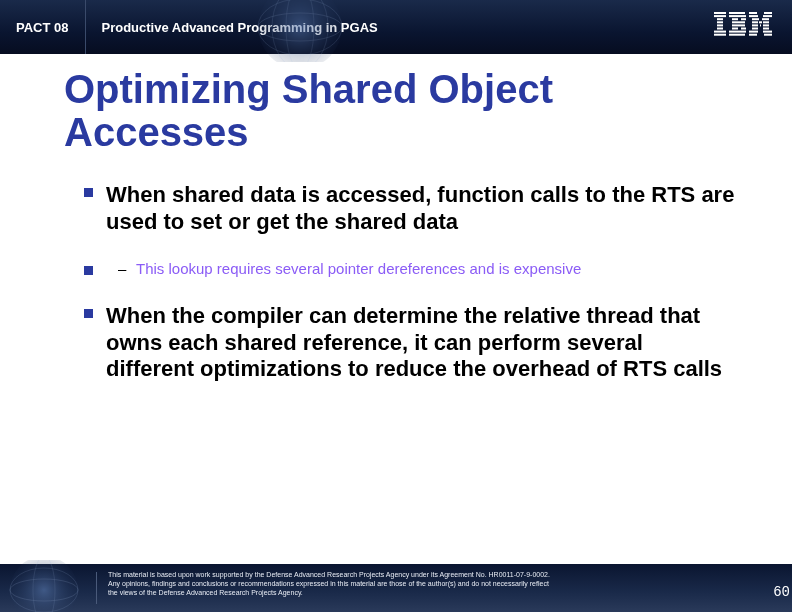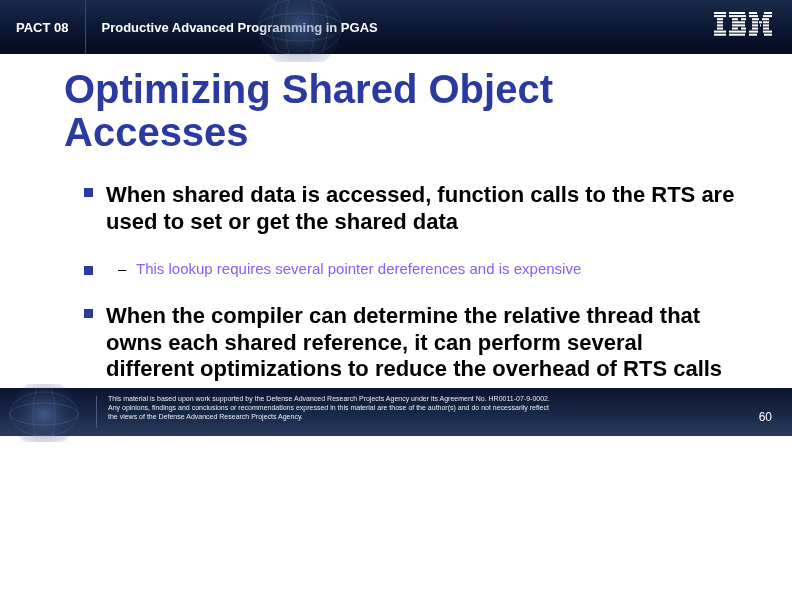--- a/index.html
+++ b/index.html
@@ -1,35 +1,35 @@
 <!DOCTYPE html>
 <html><head>
 <meta charset="utf-8">
 <style>
   * { margin: 0; padding: 0; box-sizing: border-box; }
   html, body { width: 792px; height: 612px; font-family: Arial, Helvetica, sans-serif; background: #fff; overflow: hidden; }
-  .slide { position: relative; width: 792px; height: 436px; }
+  .slide { position: relative; width: 792px; height: 612px; }
   .header { position: relative; height: 54px; background: linear-gradient(to bottom, #1a2a4a 0%, #0a1530 60%, #060c20 100%); color: #fff; display: flex; align-items: center; }
   .header-globe { position: absolute; top: -8px; left: 240px; width: 120px; height: 70px; pointer-events: none; opacity: 0.55; }
   .header-left { font-size: 13px; font-weight: bold; padding: 0 16px; height: 100%; display: flex; align-items: center; border-right: 1px solid #3a4a6a; }
   .header-title { font-size: 13px; font-weight: bold; padding-left: 16px; }
   .ibm-logo { position: absolute; right: 20px; top: 12px; }
   .body { padding: 14px 56px 0 56px; margin-left: 8px; }
   .title { font-size: 40px; font-weight: bold; color: #2a3aa0; line-height: 1.08; margin-bottom: 28px; }
   .bullets { list-style: none; }
   .bullets > li { position: relative; padding-left: 42px; font-size: 22px; font-weight: bold; color: #000; line-height: 1.22; margin-bottom: 24px; }
   .bullets > li::before { content: ""; position: absolute; left: 20px; top: 6px; width: 9px; height: 9px; background: #2a3aa0; }
   .sub { list-style: none; margin-top: 10px; }
   .sub > li { position: relative; padding-left: 30px; font-size: 15px; font-weight: normal; color: #8b5cf6; line-height: 1.25; }
   .sub > li::before { content: "–"; position: absolute; left: 12px; top: 0; color: #000; }
   .footer { position: absolute; bottom: 0; left: 0; right: 0; height: 48px; background: linear-gradient(to bottom, #0a1530 0%, #1a2a4a 60%, #2a3a5a 100%); color: #fff; display: flex; align-items: center; }
   .footer-globe { position: absolute; left: -4px; bottom: -6px; width: 100px; height: 58px; opacity: 0.6; pointer-events: none; }
   .footer-divider { position: absolute; left: 96px; top: 8px; bottom: 8px; width: 1px; background: #4a5a7a; }
   .footer-text { position: absolute; left: 108px; top: 7px; right: 60px; font-size: 7px; line-height: 1.25; color: #e8ecf4; }
-  .page-num { position: absolute; right: 20px; bottom: 12px; color: #fff; font-size: 12px; }
+  .page-num { position: absolute; right: 2px; bottom: 12px; color: #fff; font-size: 14px; font-family: Liberation Mono, monospace; }
   .em { }
 </style>
 </head>
 <body>
 
 <div class="slide">
 
   <div class="header">
     <svg class="header-globe" viewBox="0 0 120 70">
       <defs>

